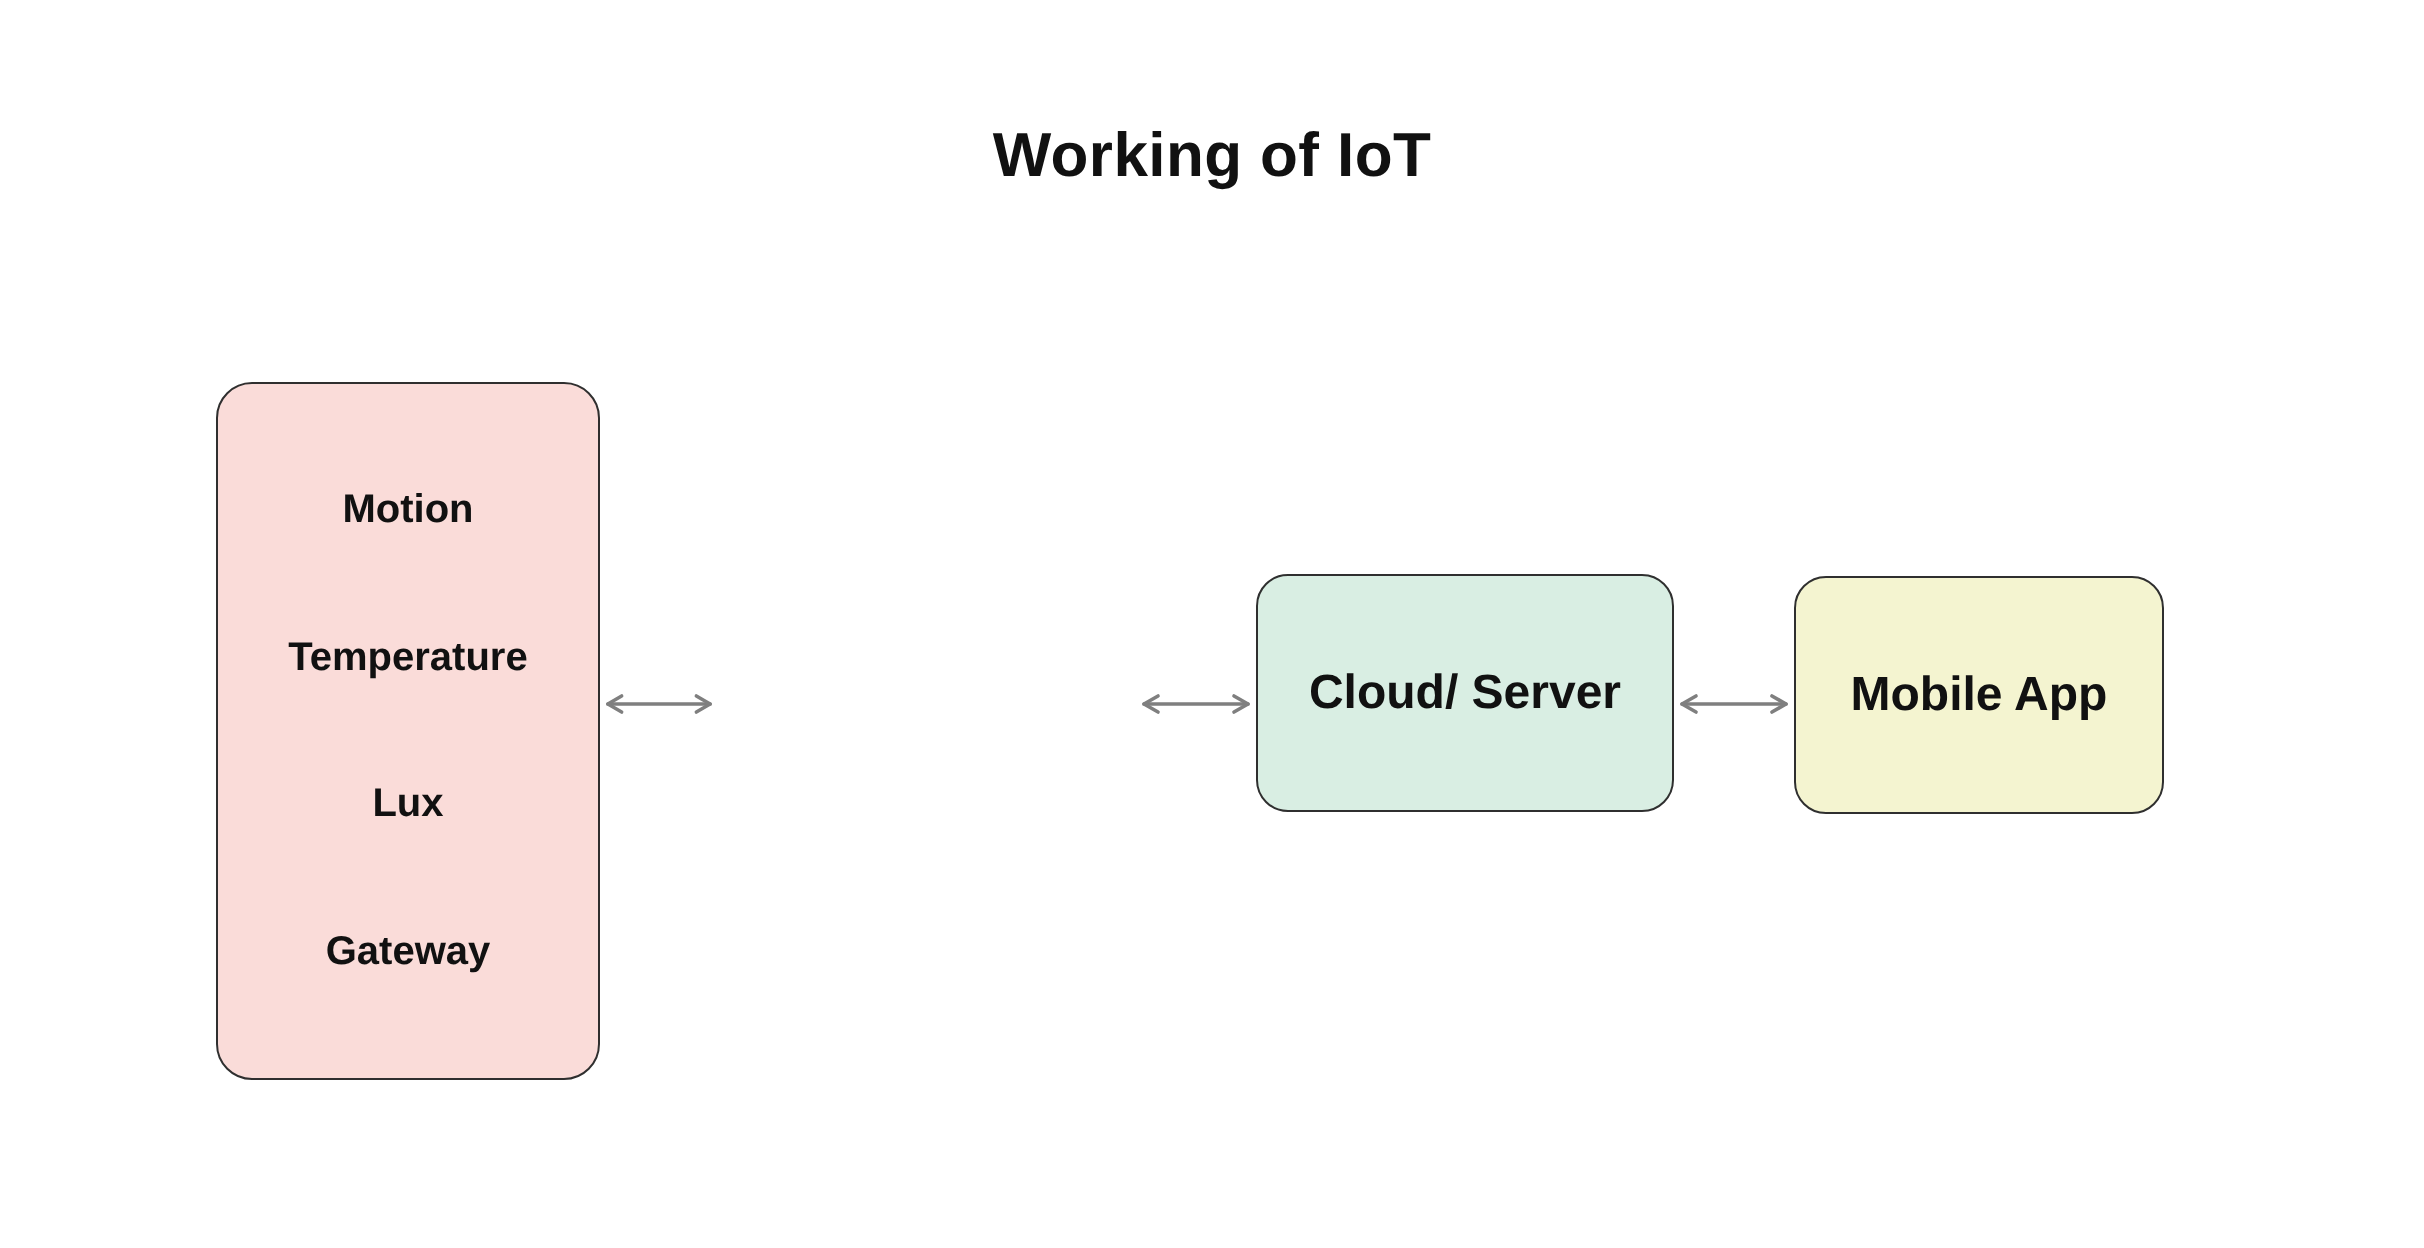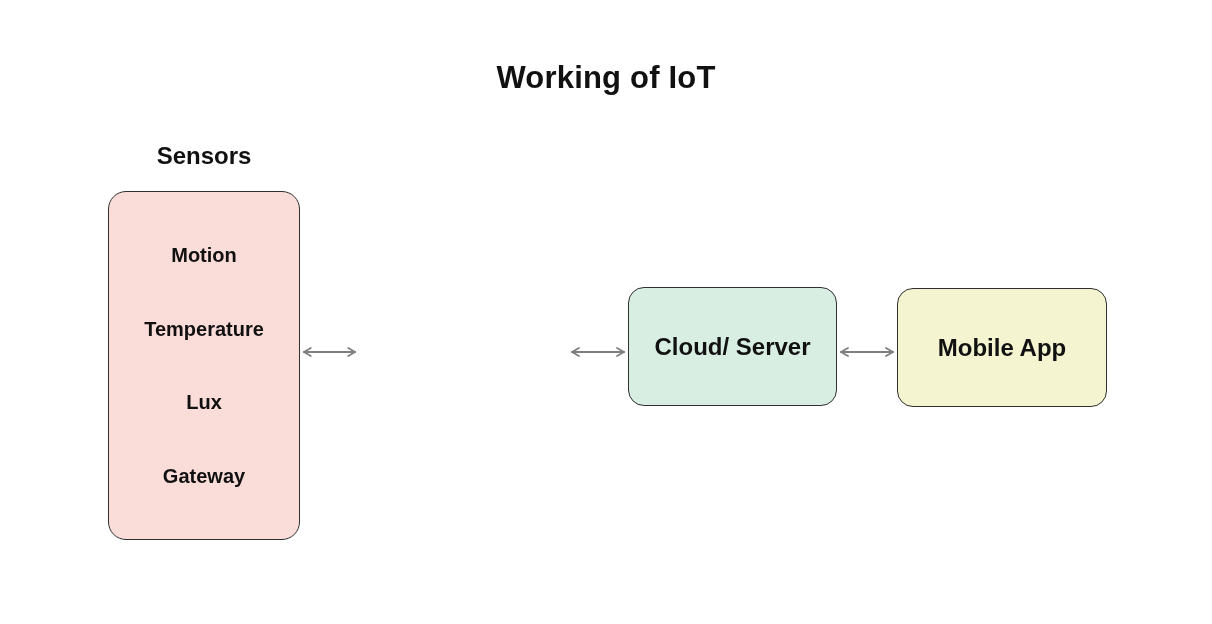--- a/index.html
+++ b/index.html
@@ -73,21 +73,21 @@
   .cloud-box {
     left: 628px;
     top: 287px;
     width: 209px;
     height: 119px;
     background: var(--cloud-fill, #d9eee3);
   }
   .mobile-box {
     left: 897px;
     top: 288px;
-    width: 210px;
+    width: 185px;
     height: 119px;
     background: var(--mobile-fill, #f4f4d0);
   }
   .arrow {
     position: absolute;
     top: 345px;
     height: 14px;
   }
   .arrow-1 { left: 300px; width: 59px; }
   .arrow-2 { left: 568px; width: 60px; }
@@ -101,21 +101,20 @@
     stroke-linejoin: round;
   }
 </style>
 </head>
 <body>
 
 <div class="canvas">
 
   <div class="title">Working of IoT</div>
 
-  <div class="sensors-label">Sensors</div>
 
   <div class="node sensors-box">
     <div class="sensor-item">Motion</div>
     <div class="sensor-item">Temperature</div>
     <div class="sensor-item">Lux</div>
     <div class="sensor-item">Gateway</div>
   </div>
 
   <div class="arrow arrow-1">
     <svg viewBox="0 0 60 14" preserveAspectRatio="none">

